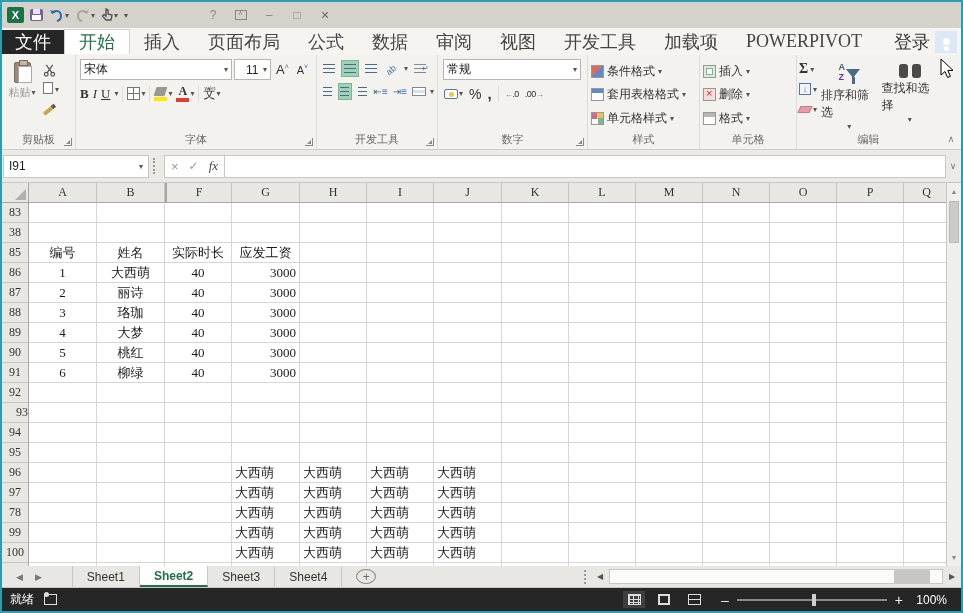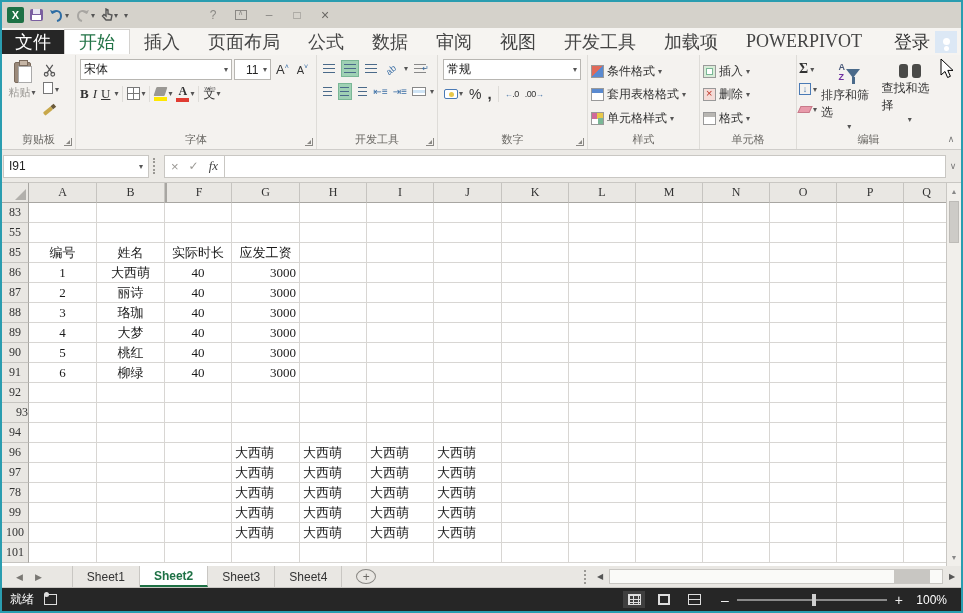--- a/index.html
+++ b/index.html
@@ -557,21 +557,21 @@
           <div class="gcell" style="width: 68px;"></div>
           <div class="gcell" style="width: 67px;"></div>
           <div class="gcell" style="width: 67px;"></div>
           <div class="gcell" style="width: 67px;"></div>
           <div class="gcell" style="width: 67px;"></div>
           <div class="gcell" style="width: 67px;"></div>
           <div class="gcell" style="width: 67px;"></div>
           <div class="gcell" style="width: 46px;"></div>
         </div>
         <div class="grow2">
-          <div class="growhdr" style="width: 27px;">55</div>
+          <div class="growhdr" style="width: 27px;">38</div>
           <div class="gcell" style="width: 68px;"></div>
           <div class="gcell" style="width: 68px;"></div>
           <div class="gcell" style="width: 67px;"></div>
           <div class="gcell" style="width: 68px;"></div>
           <div class="gcell" style="width: 67px;"></div>
           <div class="gcell" style="width: 67px;"></div>
           <div class="gcell" style="width: 68px;"></div>
           <div class="gcell" style="width: 67px;"></div>
           <div class="gcell" style="width: 67px;"></div>
           <div class="gcell" style="width: 67px;"></div>
@@ -728,20 +728,37 @@
           <div class="gcell" style="width: 67px;"></div>
           <div class="gcell" style="width: 67px;"></div>
           <div class="gcell" style="width: 67px;"></div>
           <div class="gcell" style="width: 67px;"></div>
           <div class="gcell" style="width: 67px;"></div>
           <div class="gcell" style="width: 67px;"></div>
           <div class="gcell" style="width: 46px;"></div>
         </div>
         <div class="grow2">
           <div class="growhdr" style="width: 27px;">94</div>
+          <div class="gcell" style="width: 68px;"></div>
+          <div class="gcell" style="width: 68px;"></div>
+          <div class="gcell" style="width: 67px;"></div>
+          <div class="gcell" style="width: 68px;"></div>
+          <div class="gcell" style="width: 67px;"></div>
+          <div class="gcell" style="width: 67px;"></div>
+          <div class="gcell" style="width: 68px;"></div>
+          <div class="gcell" style="width: 67px;"></div>
+          <div class="gcell" style="width: 67px;"></div>
+          <div class="gcell" style="width: 67px;"></div>
+          <div class="gcell" style="width: 67px;"></div>
+          <div class="gcell" style="width: 67px;"></div>
+          <div class="gcell" style="width: 67px;"></div>
+          <div class="gcell" style="width: 46px;"></div>
+        </div>
+        <div class="grow2">
+          <div class="growhdr" style="width: 27px;">95</div>
           <div class="gcell" style="width: 68px;"></div>
           <div class="gcell" style="width: 68px;"></div>
           <div class="gcell" style="width: 67px;"></div>
           <div class="gcell" style="width: 68px;"></div>
           <div class="gcell" style="width: 67px;"></div>
           <div class="gcell" style="width: 67px;"></div>
           <div class="gcell" style="width: 68px;"></div>
           <div class="gcell" style="width: 67px;"></div>
           <div class="gcell" style="width: 67px;"></div>
           <div class="gcell" style="width: 67px;"></div>

